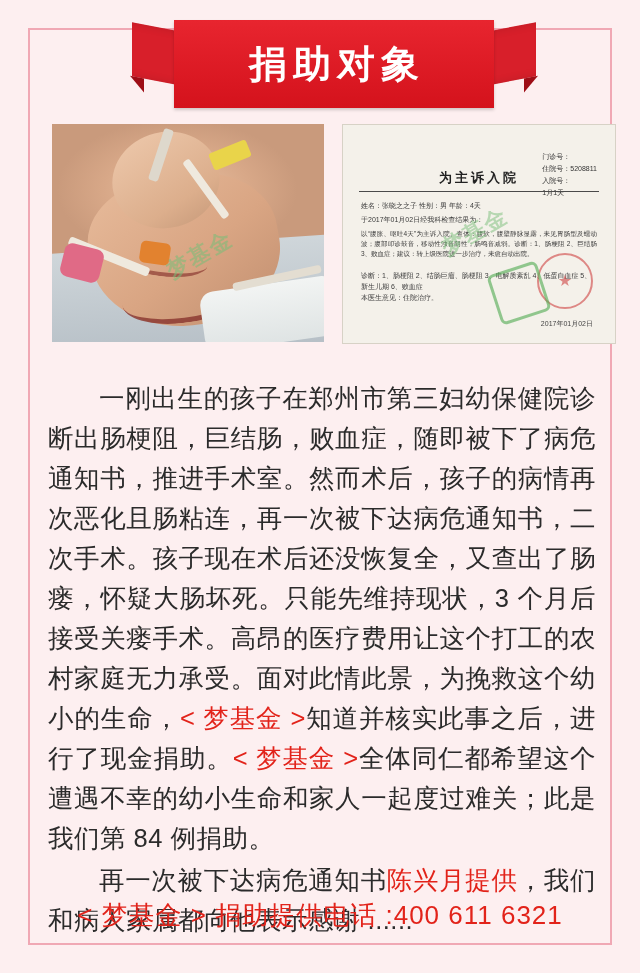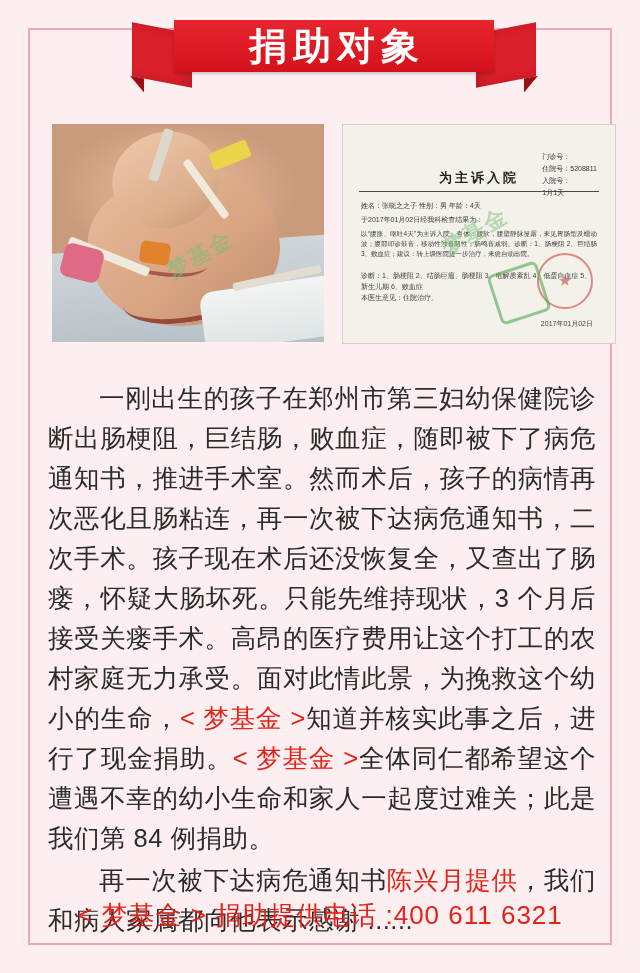--- a/index.html
+++ b/index.html
@@ -69,21 +69,21 @@
     right: -2px;
     bottom: -14px;
     border-right: 14px solid transparent;
     border-top: 14px solid #9e0d16;
   }
   .banner {
     position: absolute;
     left: 160px;
     top: 6px;
     width: 320px;
-    height: 52px;
+    height: 88px;
     background: #e21f28;
     background: linear-gradient(180deg, #e8252f 0%, #d4121c 100%);
     display: flex;
     align-items: center;
     justify-content: center;
     box-shadow: 0 2px 3px rgba(0,0,0,0.18);
   }
   .banner-title {
     color: #ffffff;
     font-size: 38px;

